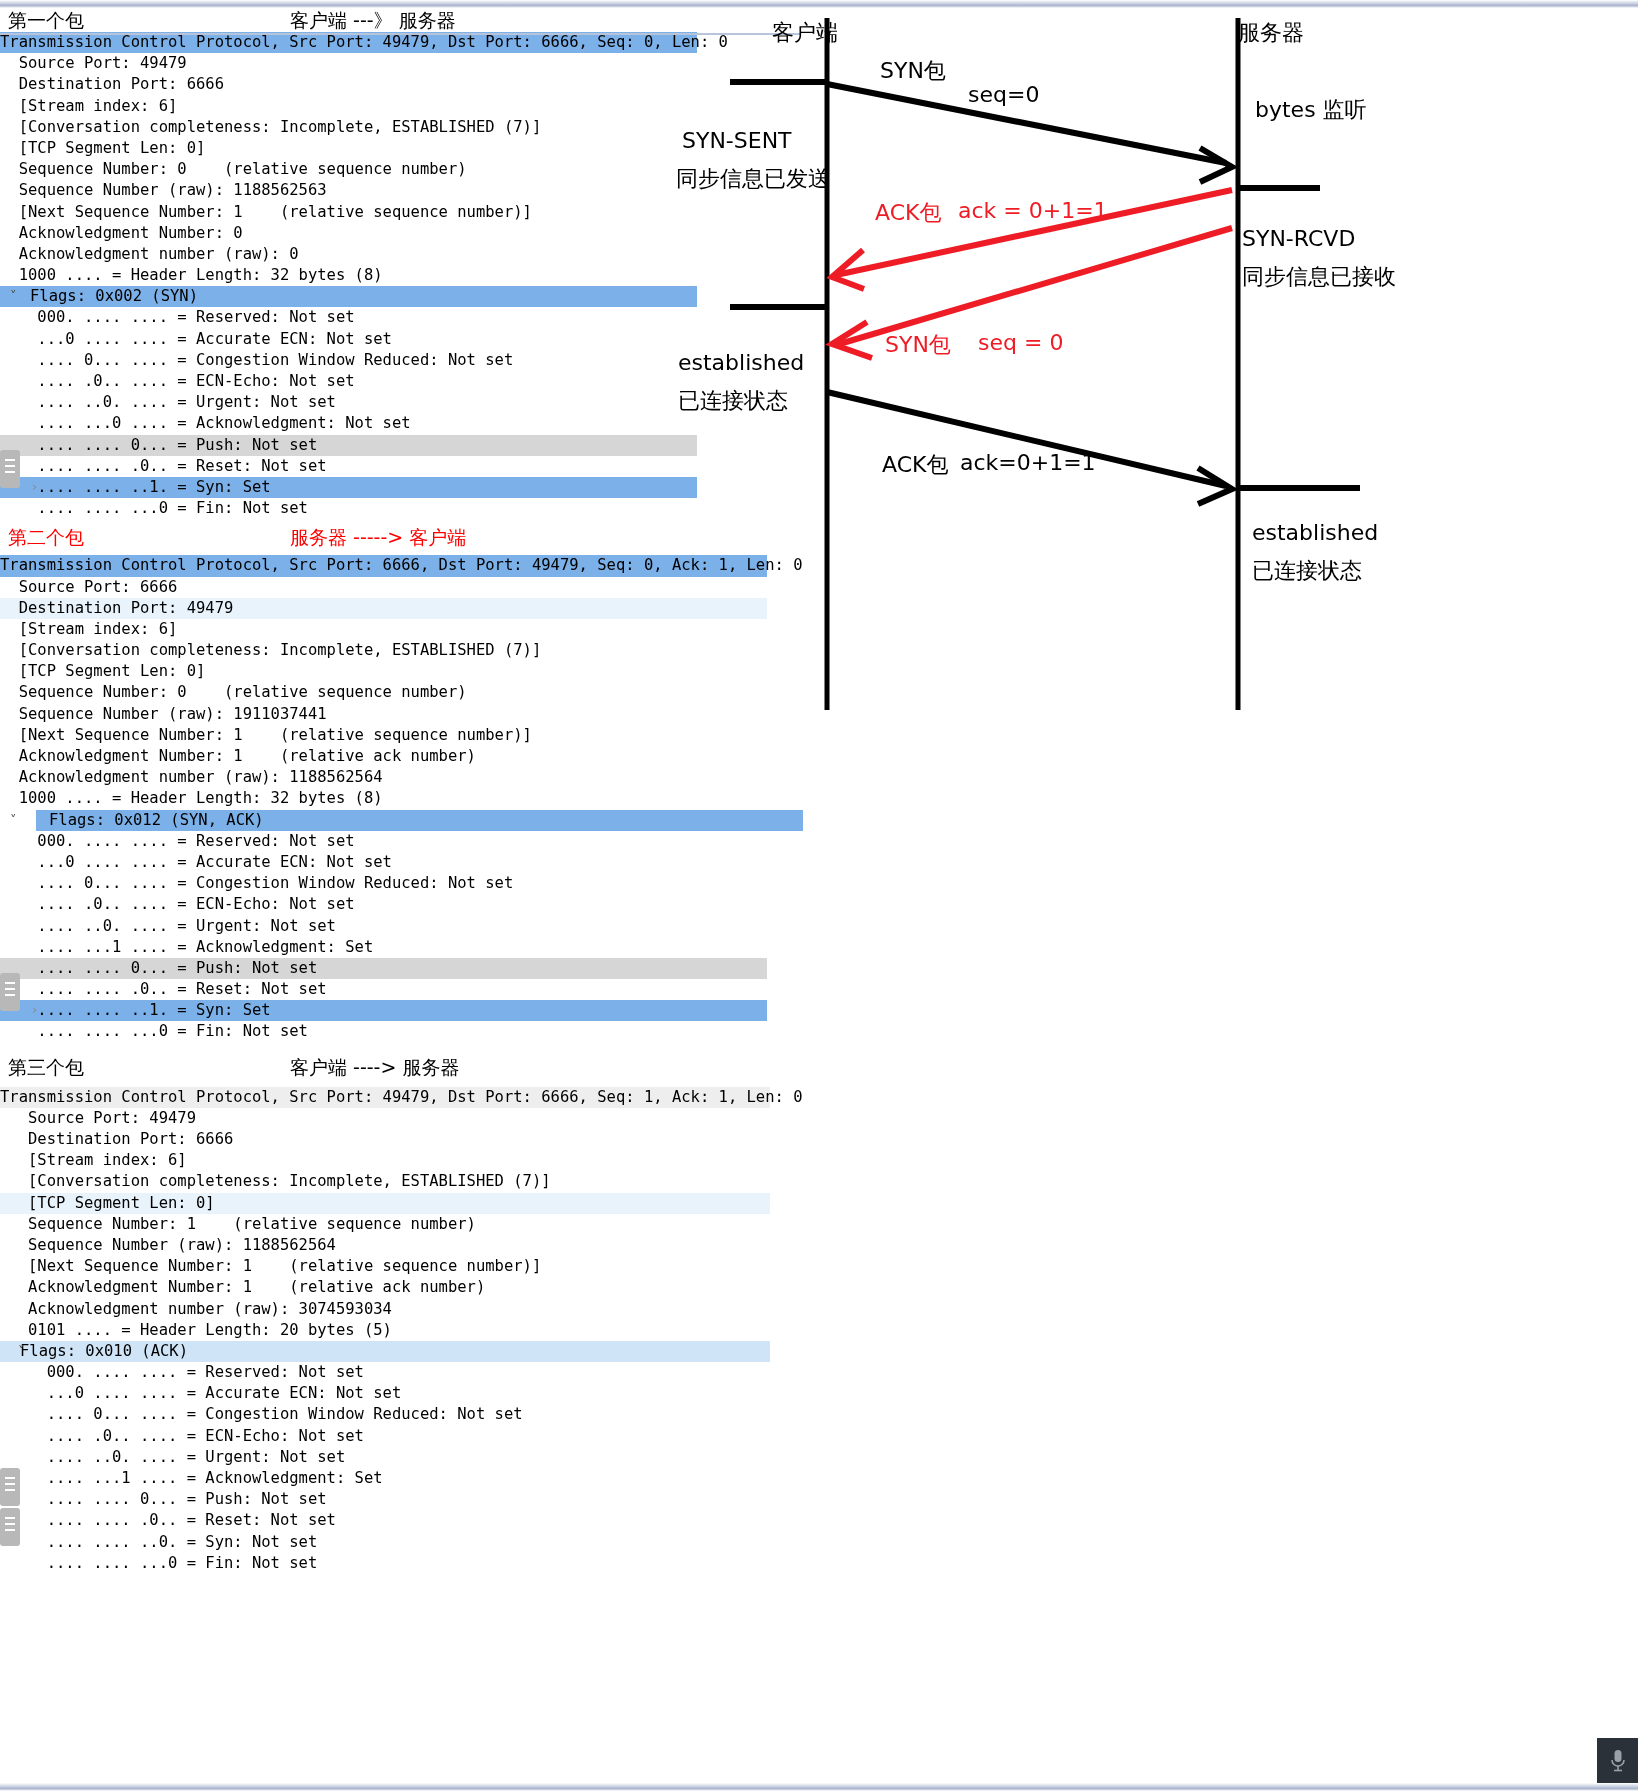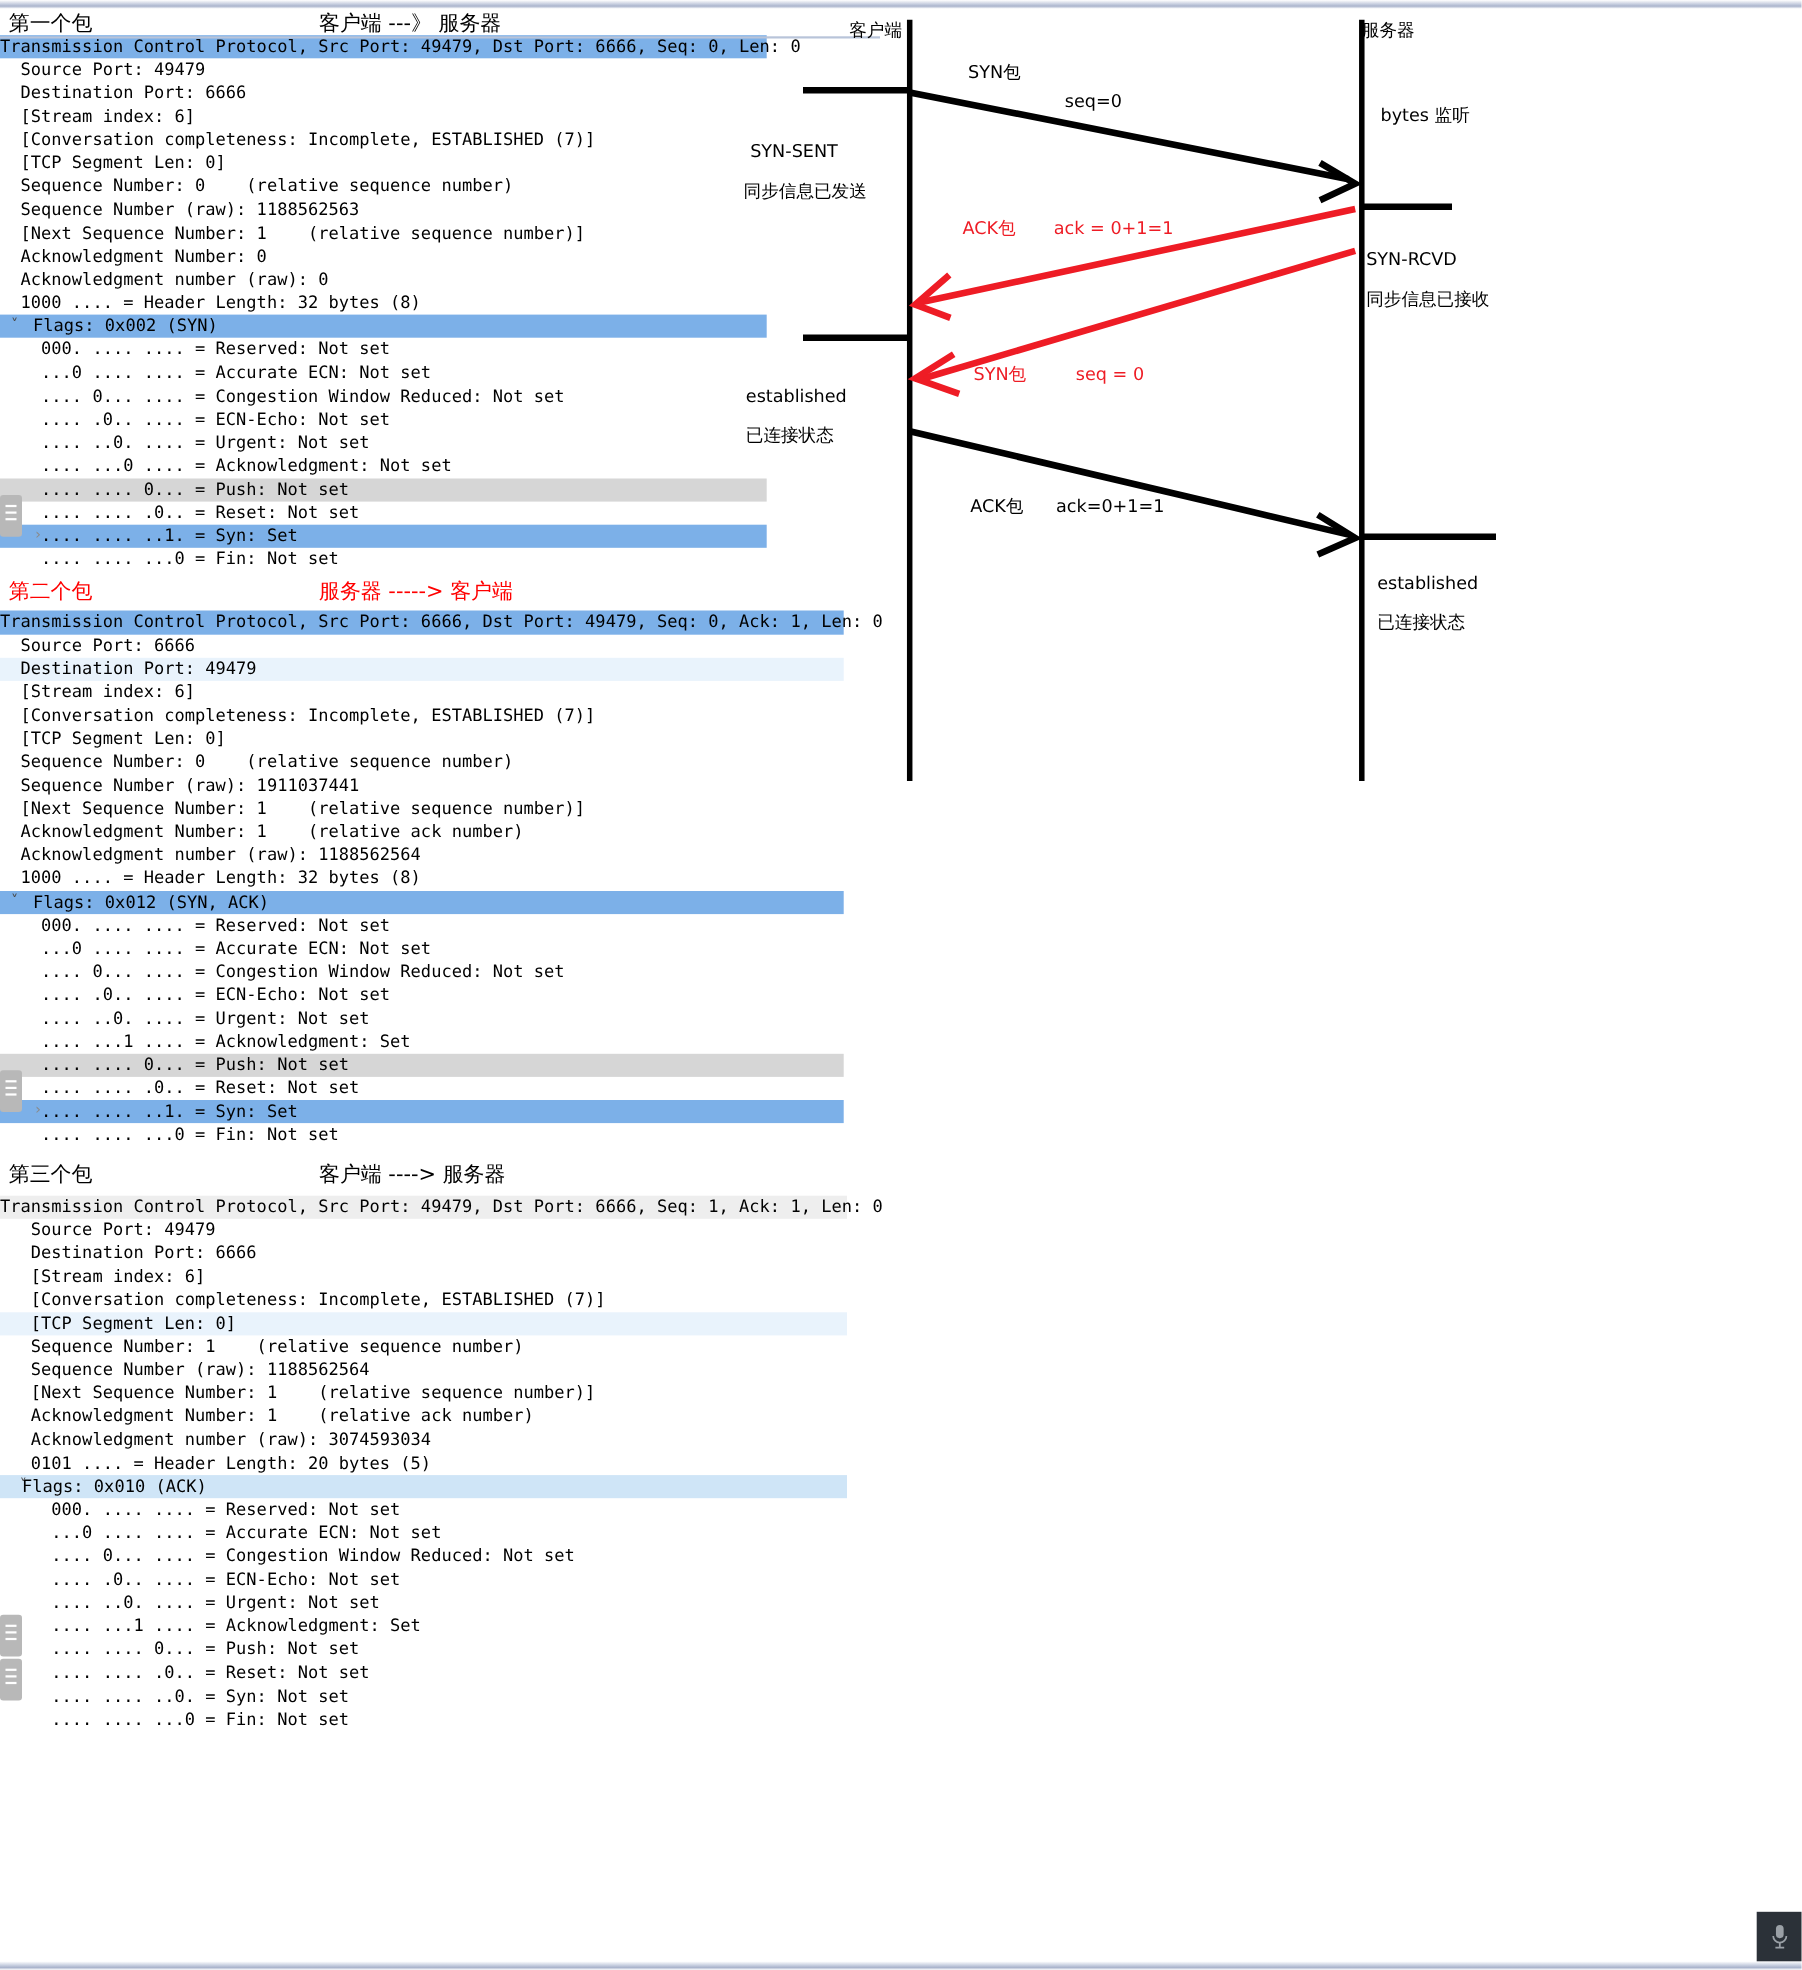--- a/index.html
+++ b/index.html
@@ -98,21 +98,21 @@
     width: 978px; height: 760px;
   }
   .diagram svg { display: block; }
   .dg-text {
     position: absolute;
     font-family: "DejaVu Sans", sans-serif;
     color: #000;
     white-space: nowrap;
   }
   .dg-red { color: #ee1c25; }
-  .t22 { font-size: 16px; }
+  .t22 { font-size: 22px; }
 
   
   .mic-box {
     position: absolute;
     left: 1597px; top: 1738px;
     width: 41px; height: 45px;
     background: #2b3138;
     display: flex;
     align-items: center;
     justify-content: center;
@@ -187,21 +187,21 @@
       <div class="ws-line">  Sequence Number: 0    (relative sequence number)</div>
       <div class="ws-line">  Sequence Number (raw): 1911037441</div>
       <div class="ws-line">  [Next Sequence Number: 1    (relative sequence number)]</div>
       <div class="ws-line">  Acknowledgment Number: 1    (relative ack number)</div>
       <div class="ws-line">  Acknowledgment number (raw): 1188562564</div>
       <div class="ws-line">  1000 .... = Header Length: 32 bytes (8)</div>
     </div>
 
     <div style="position:relative;">
       <span class="chev" style="top:2px;">˅</span>
-      <div class="ws-line sel-blue w-767" style="padding-left:30px;">Flags: 0x012 (SYN, ACK)</div>
+      <div class="ws-line sel-blue w-767" style="padding-left:13px;margin-left:36px;">Flags: 0x012 (SYN, ACK)</div>
     </div>
 
     <div>
       <div class="ws-line">    000. .... .... = Reserved: Not set</div>
       <div class="ws-line">    ...0 .... .... = Accurate ECN: Not set</div>
       <div class="ws-line">    .... 0... .... = Congestion Window Reduced: Not set</div>
       <div class="ws-line">    .... .0.. .... = ECN-Echo: Not set</div>
       <div class="ws-line">    .... ..0. .... = Urgent: Not set</div>
       <div class="ws-line">    .... ...1 .... = Acknowledgment: Set</div>
       <div class="ws-line sel-gray w-767">    .... .... 0... = Push: Not set</div>

